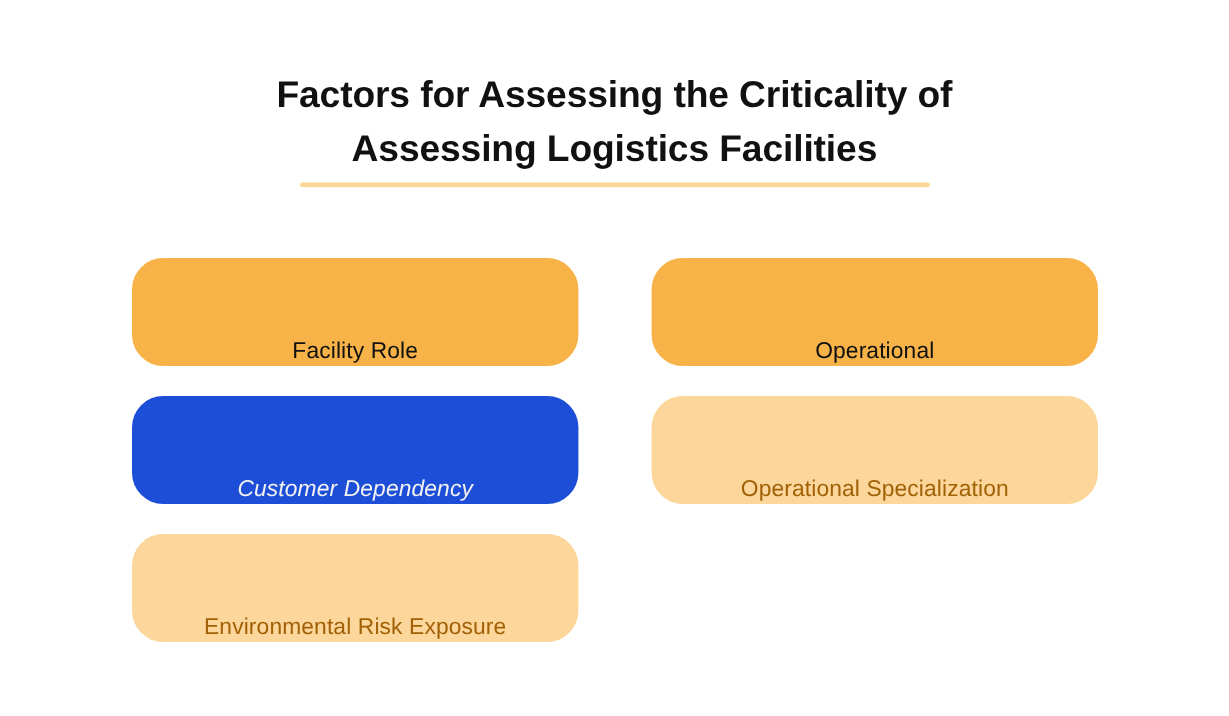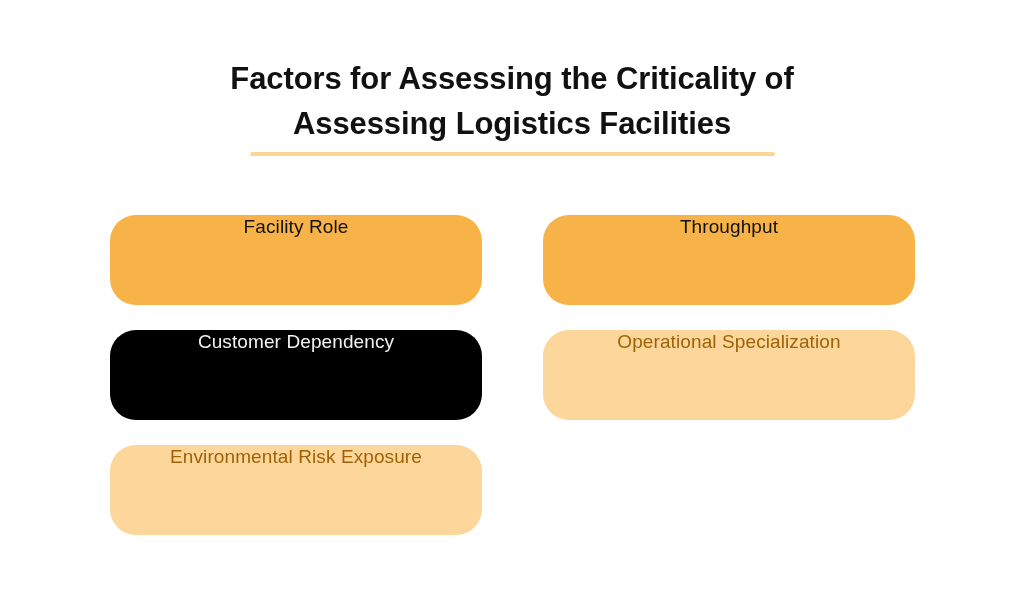--- a/index.html
+++ b/index.html
@@ -57,39 +57,39 @@
     width: 804px;
     height: 320px;
     display: grid;
     grid-template-columns: 372px 372px;
     grid-template-rows: 90px 90px 90px;
     column-gap: 61px;
     row-gap: 25px;
   }
   .pill {
     display: flex;
-    align-items: flex-start;
+    align-items: flex-end;
     justify-content: center;
     border-radius: 26px;
     box-sizing: border-box;
     padding: 0 14px;
     user-select: none;
   }
   .pill-label {
     font-family: "Liberation Sans", sans-serif;
     font-size: 19px;
     font-weight: normal;
     letter-spacing: 0.1px;
     text-align: center;
     line-height: 24px;
     white-space: nowrap;
   }
   .pill.style-orange { background: #F7B248; }
   .pill.style-orange .pill-label { color: #111111; }
-  .pill.style-dark   { background: #000000; }
+  .pill.style-dark   { background: #1d4ed8; font-style: italic; }
   .pill.style-dark .pill-label { color: #F2F2F2; }
   .pill.style-peach  { background: #FCD69B; }
   .pill.style-peach .pill-label { color: #a16207; }
 </style>
 </head>
 <body>
 
 <div class="slide">
 
   <div class="title-block">
@@ -97,21 +97,21 @@
     <span class="title-line">Assessing Logistics Facilities</span>
   </div>
 
   <div class="title-rule"></div>
 
   <div class="grid">
     <div class="pill style-orange">
       <span class="pill-label">Facility Role</span>
     </div>
     <div class="pill style-orange">
-      <span class="pill-label">Throughput</span>
+      <span class="pill-label">Operational</span>
     </div>
     <div class="pill style-dark">
       <span class="pill-label">Customer Dependency</span>
     </div>
     <div class="pill style-peach">
       <span class="pill-label">Operational Specialization</span>
     </div>
     <div class="pill style-peach">
       <span class="pill-label">Environmental Risk Exposure</span>
     </div>

